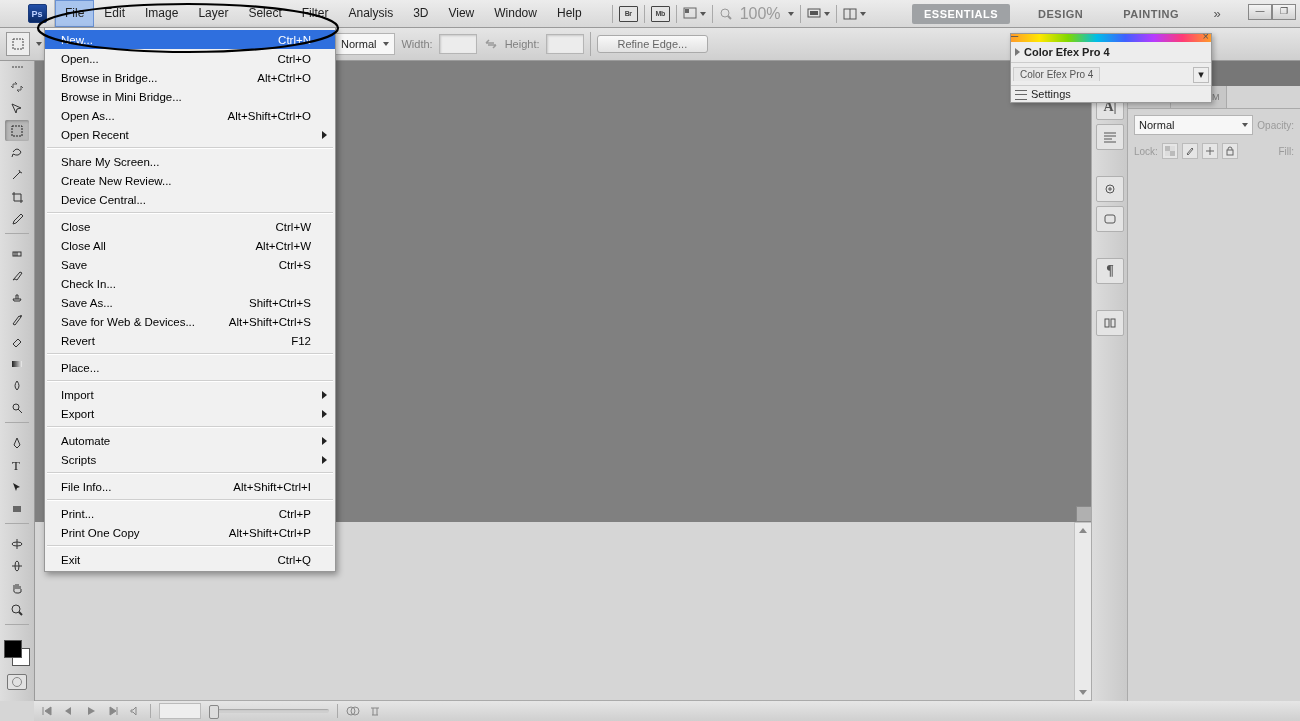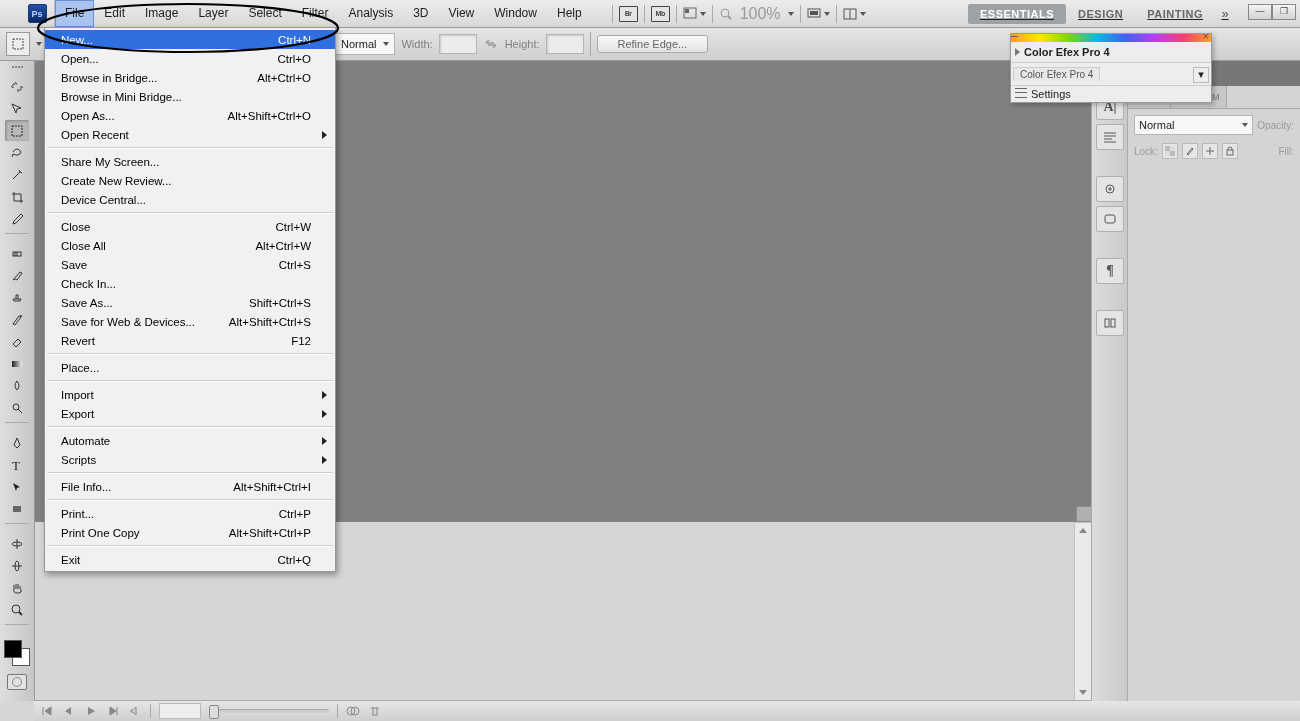--- a/index.html
+++ b/index.html
@@ -92,28 +92,27 @@
     vertical-align: middle;
   }
   .menu-zoom {
     font-size: 16px;
     color: #9a9a9a;
     padding: 0 4px;
   }
   
   .workspace-switcher {
     position: absolute;
-    right: 65px;
+    right: 73px;
     top: 0;
     height: 27px;
     display: flex;
     align-items: center;
-    gap: 0;
+    gap: 16px;
     z-index: 101;
-    text-decoration: underline;
   }
   .ws-tab {
     padding: 0 12px;
     height: 20px;
     line-height: 20px;
     font-size: 11px;
     font-weight: bold;
     letter-spacing: 0.5px;
     color: #666;
   }
@@ -502,21 +501,21 @@
     text-align:center;
     border:1px solid #bbb;
     background:#eee;
     line-height:12px;
   }
   .fp-settings {
     border-top: 1px solid #ccc;
     margin-top: 4px;
     padding: 2px 4px;
     display:flex;
-    align-items:flex-start;
+    align-items:flex-end;
     gap:4px;
     font-size: 11px;
   }
   .fp-settings .icon {
     width:12px; height:8px;
     border-top:1px solid #666;
     border-bottom:1px solid #666;
     position:relative;
   }
   .fp-settings .icon::before {

